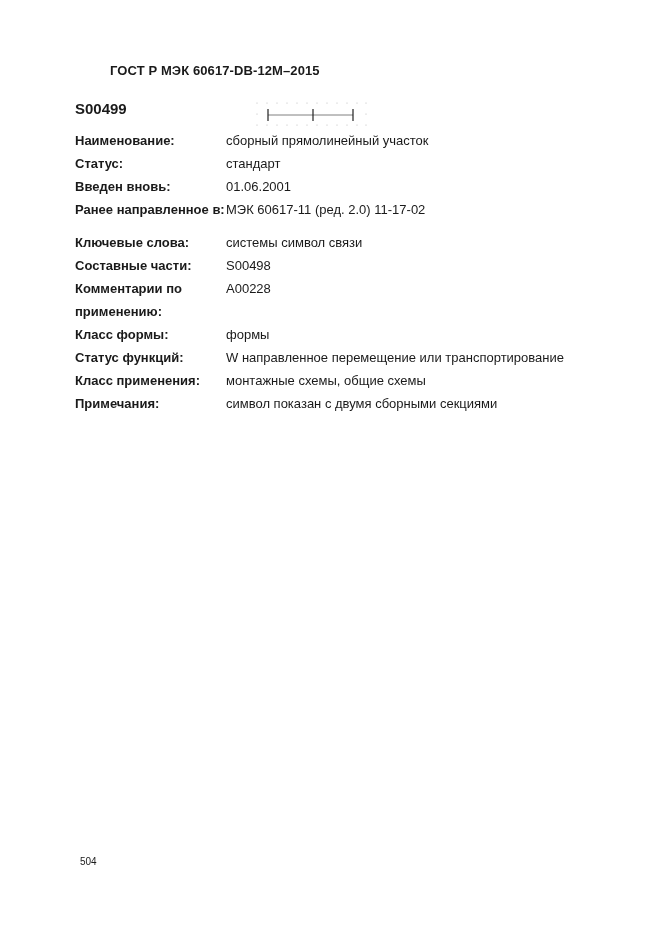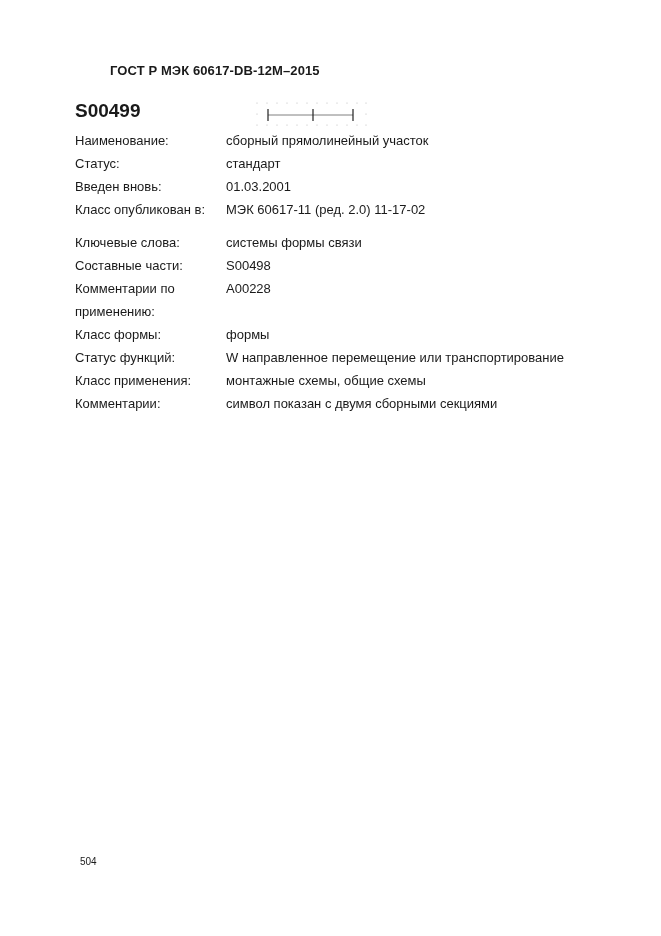--- a/index.html
+++ b/index.html
@@ -1,23 +1,23 @@
 <!DOCTYPE html>
 <html><head>
   <meta charset="utf-8">
   <style>
     html, body { margin: 0; padding: 0; background: #ffffff; }
     body { width: 661px; height: 936px; position: relative; overflow: hidden;
            font-family: "Liberation Sans", sans-serif; color: #1a1a1a; }
     .doc-header { position: absolute; left: 78px; top: 63px; font-size: 13px; font-weight: bold; letter-spacing: 0.1px; padding-left: 32px; }
-    .symbol-code { position: absolute; left: 75px; top: 100px; font-size: 19px; font-weight: bold; }
+    .symbol-code { position: absolute; left: 75px; top: 100px; font-size: 15px; font-weight: bold; }
     .symbol-graphic { position: absolute; left: 255px; top: 101px; width: 114px; height: 26px; }
     .props { position: absolute; left: 75px; top: 0; width: 560px; }
     .row { position: absolute; left: 0; font-size: 13px; line-height: 16px; white-space: nowrap; }
-    .row .label { position: absolute; left: 0; }
+    .row .label { position: absolute; left: 0; font-weight: bold; }
     .row .value { position: absolute; left: 151px; }
     .page-number { position: absolute; left: 80px; top: 856px; font-size: 10px; }
   </style>
 </head>
 <body>
 
 <div class="doc-header">ГОСТ Р МЭК 60617-DB-12M–2015</div>
 
 <div class="symbol-code">S00499</div>
 
@@ -65,29 +65,29 @@
   <div class="row" style="top:133px">
     <span class="label">Наименование:</span>
     <span class="value">сборный прямолинейный участок</span>
   </div>
   <div class="row" style="top:156px">
     <span class="label">Статус:</span>
     <span class="value">стандарт</span>
   </div>
   <div class="row" style="top:179px">
     <span class="label">Введен вновь:</span>
-    <span class="value">01.03.2001</span>
+    <span class="value">01.06.2001</span>
   </div>
   <div class="row" style="top:202px">
-    <span class="label">Класс опубликован в:</span>
+    <span class="label">Ранее направленное в:</span>
     <span class="value">МЭК 60617-11 (ред. 2.0) 11-17-02</span>
   </div>
   <div class="row" style="top:235px">
     <span class="label">Ключевые слова:</span>
-    <span class="value">системы формы связи</span>
+    <span class="value">системы символ связи</span>
   </div>
   <div class="row" style="top:258px">
     <span class="label">Составные части:</span>
     <span class="value">S00498</span>
   </div>
   <div class="row" style="top:281px">
     <span class="label">Комментарии по</span>
     <span class="value">A00228</span>
   </div>
   <div class="row" style="top:304px">
@@ -100,18 +100,18 @@
   </div>
   <div class="row" style="top:350px">
     <span class="label">Статус функций:</span>
     <span class="value">W направленное перемещение или транспортирование</span>
   </div>
   <div class="row" style="top:373px">
     <span class="label">Класс применения:</span>
     <span class="value">монтажные схемы, общие схемы</span>
   </div>
   <div class="row" style="top:396px">
-    <span class="label">Комментарии:</span>
+    <span class="label">Примечания:</span>
     <span class="value">символ показан с двумя сборными секциями</span>
   </div>
 </div>
 
 <div class="page-number">504</div>
 
 </body></html>

